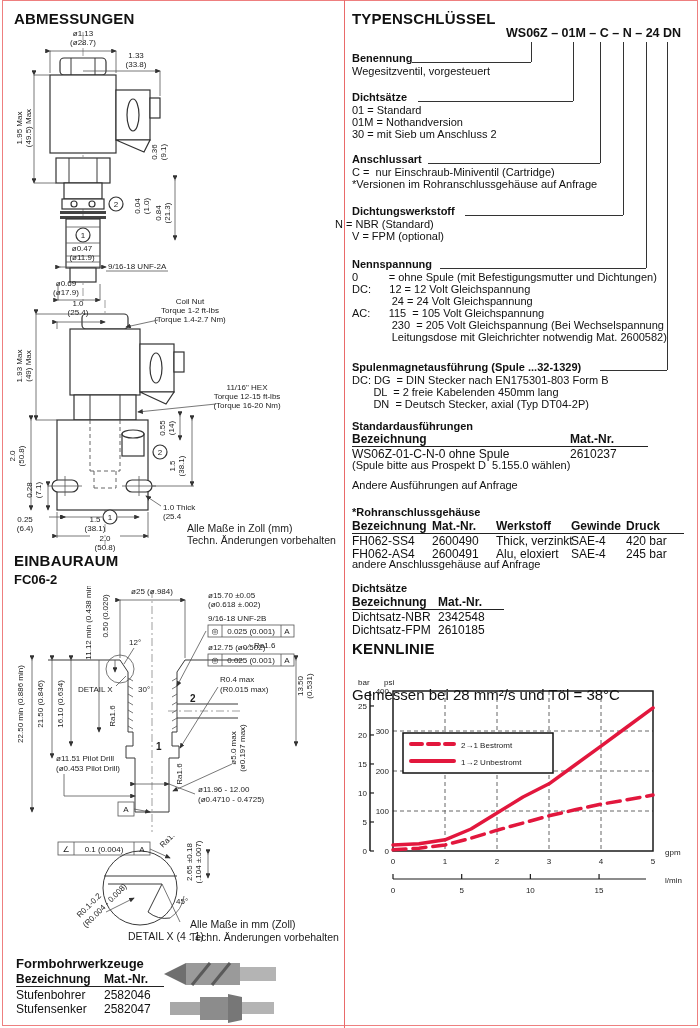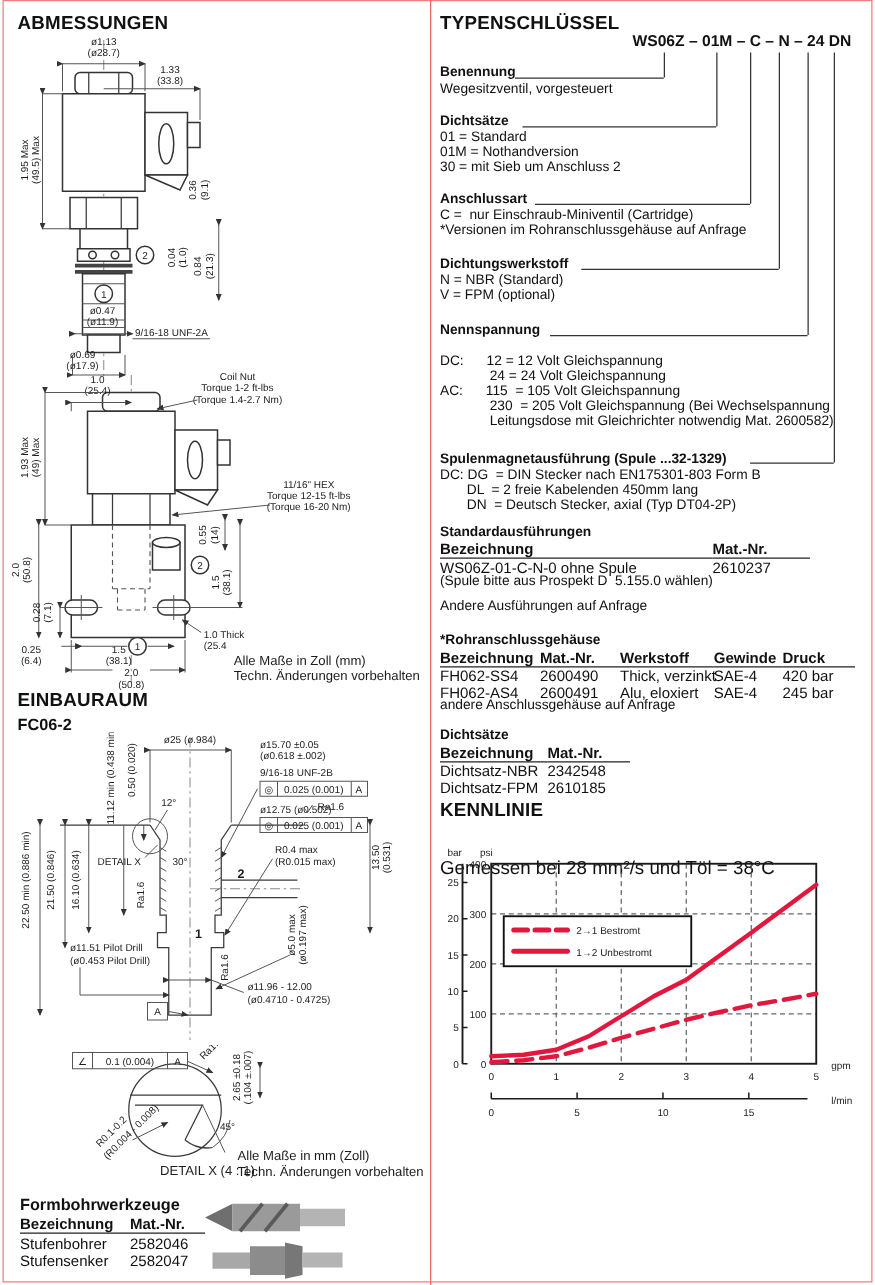--- a/index.html
+++ b/index.html
@@ -342,24 +342,25 @@
   <div class="txt b" style="left:352px;top:91px;">Dichtsätze</div>
   <div class="txt" style="left:352px;top:104px;">01 = Standard</div>
   <div class="txt" style="left:352px;top:116px;">01M = Nothandversion</div>
   <div class="txt" style="left:352px;top:128px;">30 = mit Sieb um Anschluss 2</div>
 
   <div class="txt b" style="left:352px;top:153px;">Anschlussart</div>
   <div class="txt" style="left:352px;top:166px;">C =  nur Einschraub-Miniventil (Cartridge)</div>
   <div class="txt" style="left:352px;top:178px;">*Versionen im Rohranschlussgehäuse auf Anfrage</div>
 
   <div class="txt b" style="left:352px;top:205px;">Dichtungswerkstoff</div>
-  <div class="txt" style="left:352px;top:218px;">N = NBR (Standard)</div>
+  <div class="txt" style="left:335px;top:218px;">N = NBR (Standard)</div>
   <div class="txt" style="left:352px;top:230px;">V = FPM (optional)</div>
 
   <div class="txt b" style="left:352px;top:258px;">Nennspannung</div>
+  <div class="txt" style="left:352px;top:271px;">0          = ohne Spule (mit Befestigungsmutter und Dichtungen)</div>
   <div class="txt" style="left:352px;top:283px;">DC:      12 = 12 Volt Gleichspannung</div>
   <div class="txt" style="left:352px;top:295px;">             24 = 24 Volt Gleichspannung</div>
   <div class="txt" style="left:352px;top:307px;">AC:      115  = 105 Volt Gleichspannung</div>
   <div class="txt" style="left:352px;top:319px;">             230  = 205 Volt Gleichspannung (Bei Wechselspannung</div>
   <div class="txt" style="left:352px;top:331px;">             Leitungsdose mit Gleichrichter notwendig Mat. 2600582)</div>
 
   <div class="txt b" style="left:352px;top:361px;">Spulenmagnetausführung (Spule ...32-1329)</div>
   <div class="txt" style="left:352px;top:374px;">DC: DG  = DIN Stecker nach EN175301-803 Form B</div>
   <div class="txt" style="left:352px;top:386px;">       DL  = 2 freie Kabelenden 450mm lang</div>
   <div class="txt" style="left:352px;top:398px;">       DN  = Deutsch Stecker, axial (Typ DT04-2P)</div>

